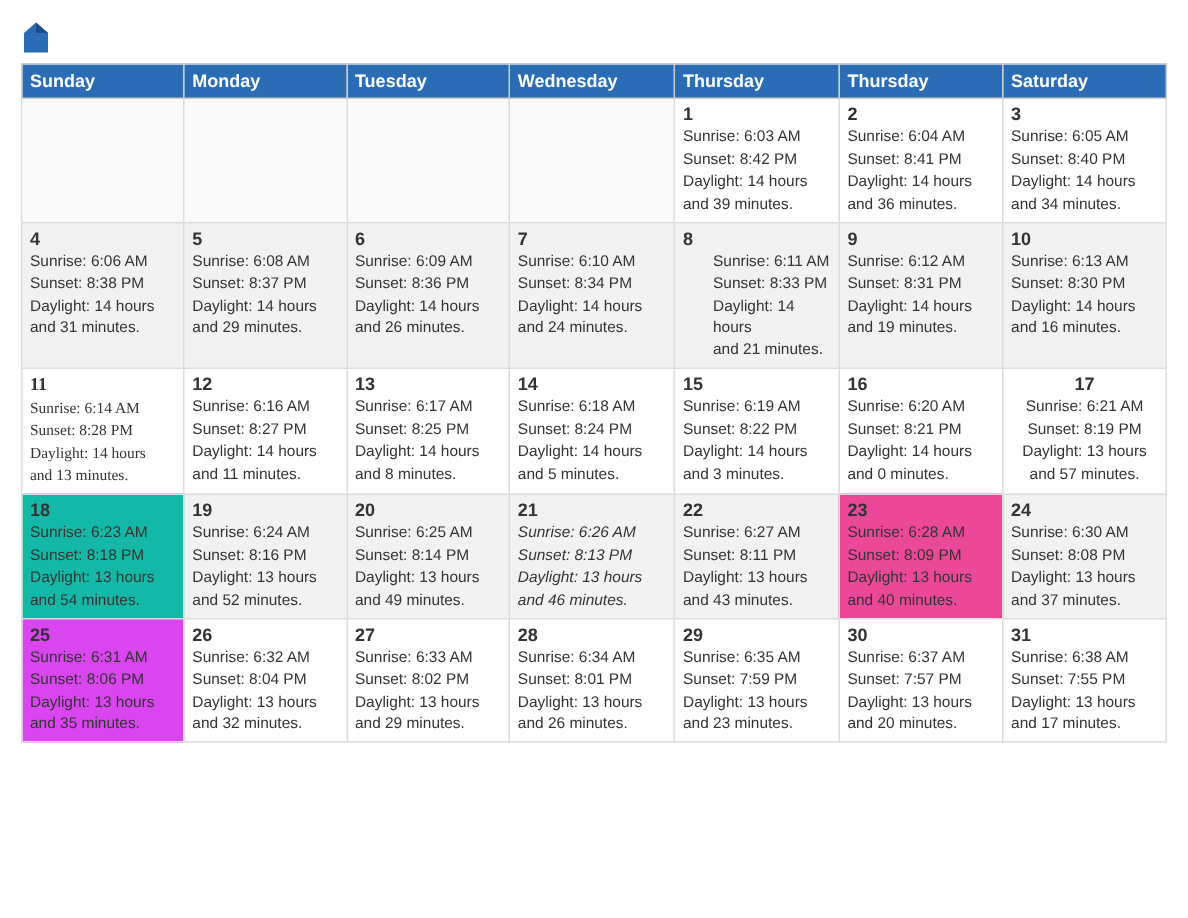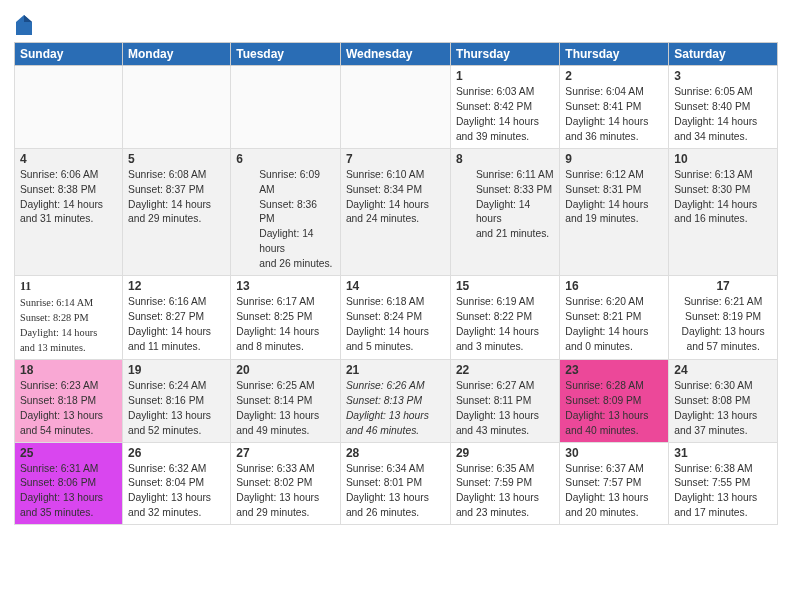--- a/index.html
+++ b/index.html
@@ -174,21 +174,21 @@
           </td>
           <td style="background: rgb(242, 242, 242);">
             <span class="day-number">5</span>
             <div class="day-info" style="white-space: pre-line;">Sunrise: 6:08 AM
 Sunset: 8:37 PM
 Daylight: 14 hours
 and 29 minutes.</div>
           </td>
           <td style="background: rgb(242, 242, 242);">
             <span class="day-number">6</span>
-            <div class="day-info" style="white-space: pre-line; margin-left: 23px;">Sunrise: 6:09 AM
+            <div class="day-info" style="white-space: pre-line;">Sunrise: 6:09 AM
 Sunset: 8:36 PM
 Daylight: 14 hours
 and 26 minutes.</div>
           </td>
           <td style="background: rgb(242, 242, 242);">
             <span class="day-number">7</span>
             <div class="day-info" style="white-space: pre-line;">Sunrise: 6:10 AM
 Sunset: 8:34 PM
 Daylight: 14 hours
 and 24 minutes.</div>
@@ -260,21 +260,21 @@
           </td>
           <td style="background: rgb(255, 255, 255); text-align: center;">
             <span class="day-number">17</span>
             <div class="day-info" style="white-space: pre-line;">Sunrise: 6:21 AM
 Sunset: 8:19 PM
 Daylight: 13 hours
 and 57 minutes.</div>
           </td>
         </tr>
         <tr>
-          <td style="background: #f9a8d4;">
+          <td style="background: #14b8a6;">
             <span class="day-number">18</span>
             <div class="day-info" style="white-space: pre-line;">Sunrise: 6:23 AM
 Sunset: 8:18 PM
 Daylight: 13 hours
 and 54 minutes.</div>
           </td>
           <td style="background: rgb(242, 242, 242);">
             <span class="day-number">19</span>
             <div class="day-info" style="white-space: pre-line;">Sunrise: 6:24 AM
 Sunset: 8:16 PM

